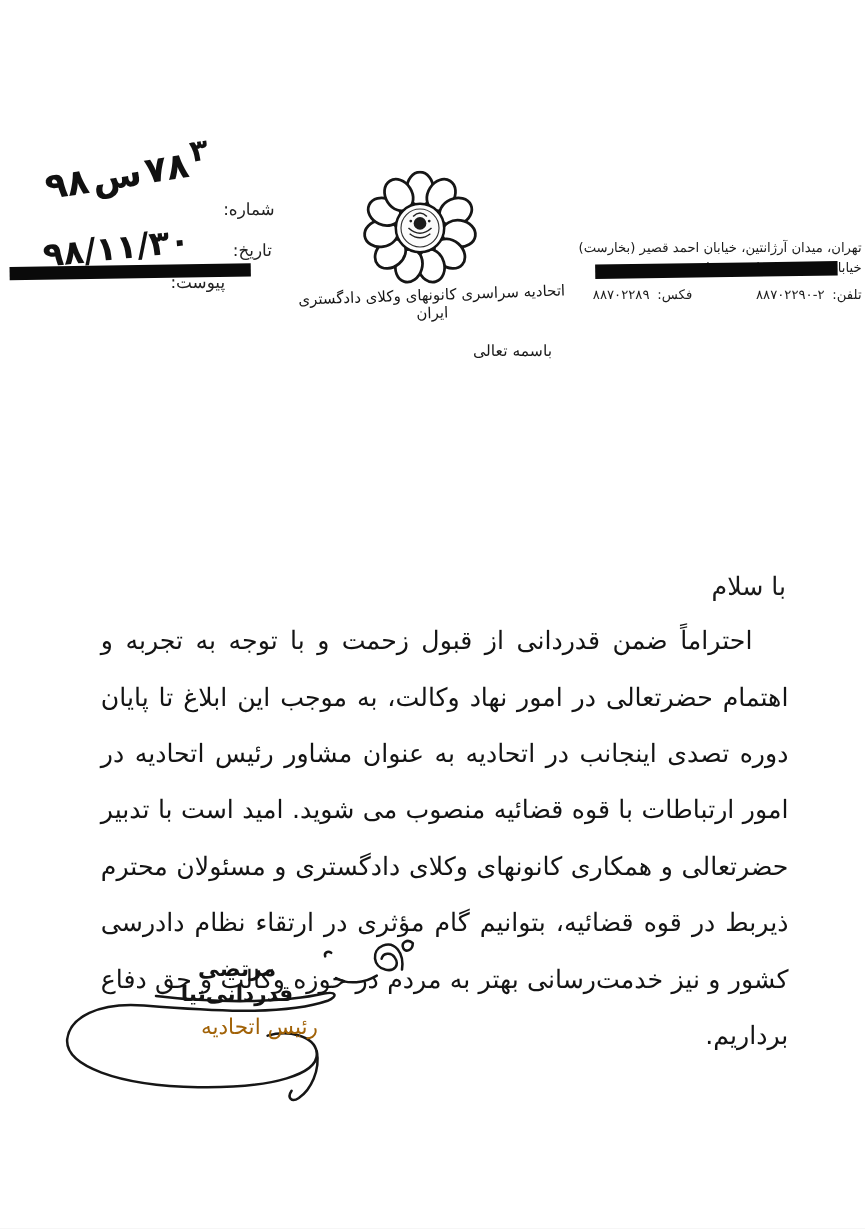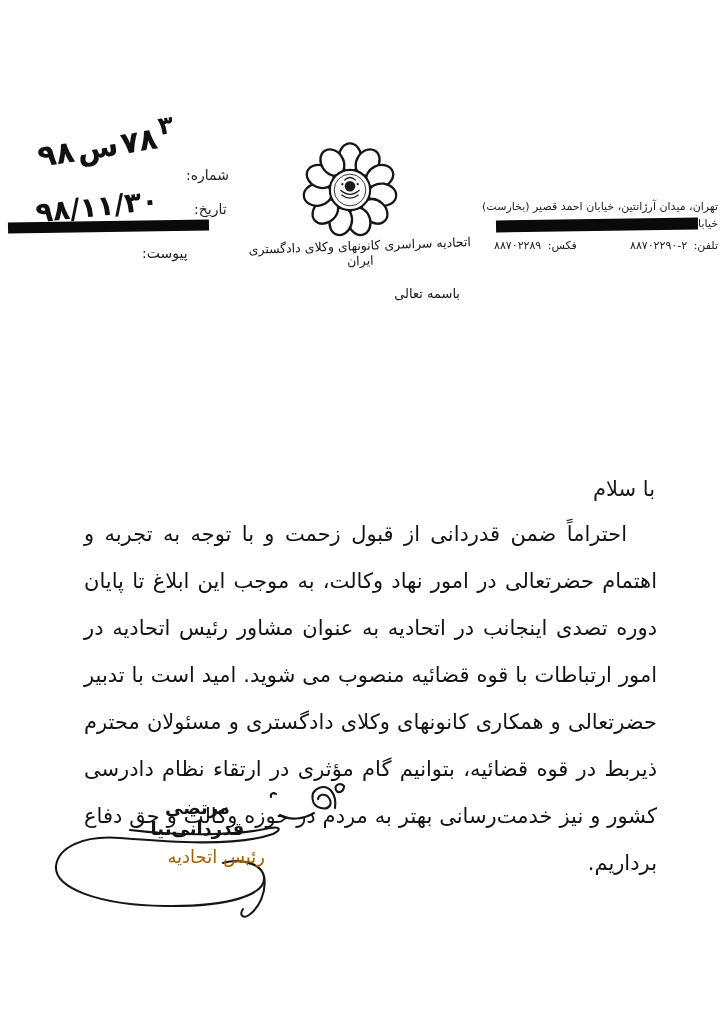--- a/index.html
+++ b/index.html
@@ -12,21 +12,21 @@
   
   .hw{font-weight:bold;color:#111;}
   .hw-number{left:16px;top:130px;width:160px;font-size:30px;transform:rotate(-9deg);
     display:flex;flex-direction:row;align-items:flex-end;gap:3px;direction:rtl;}
   .hw-number .raised{position:relative;top:-14px;font-size:25px;}
   .hw-date{left:12px;top:190px;width:170px;font-size:28px;letter-spacing:2px;
     transform:rotate(-6deg);direction:ltr;text-align:center;}
   .meta-label{font-size:14px;color:#222;}
   .lbl-number{left:186px;top:167px;}
   .lbl-date{left:194px;top:201px;}
-  .lbl-attach{left:142px;top:245px;}
+  .lbl-attach{left:142px;top:228px;}
   .bar{background:#0a0a0a;}
   .bar-left{left:8px;top:221px;width:201px;height:11px;transform:rotate(-0.9deg);}
   .bar-right{left:496px;top:219px;width:202px;height:12px;transform:rotate(-0.8deg);}
   
   .logo{left:302px;top:142px;width:96px;height:96px;}
   .logo-caption{left:238px;top:238px;width:244px;font-size:12.5px;text-align:center;
     transform:rotate(-2deg);color:#161616;}
   
   .contact{left:458px;top:154px;width:260px;font-size:11px;line-height:17px;
     text-align:right;color:#1c1c1c;margin-top:44px;}

